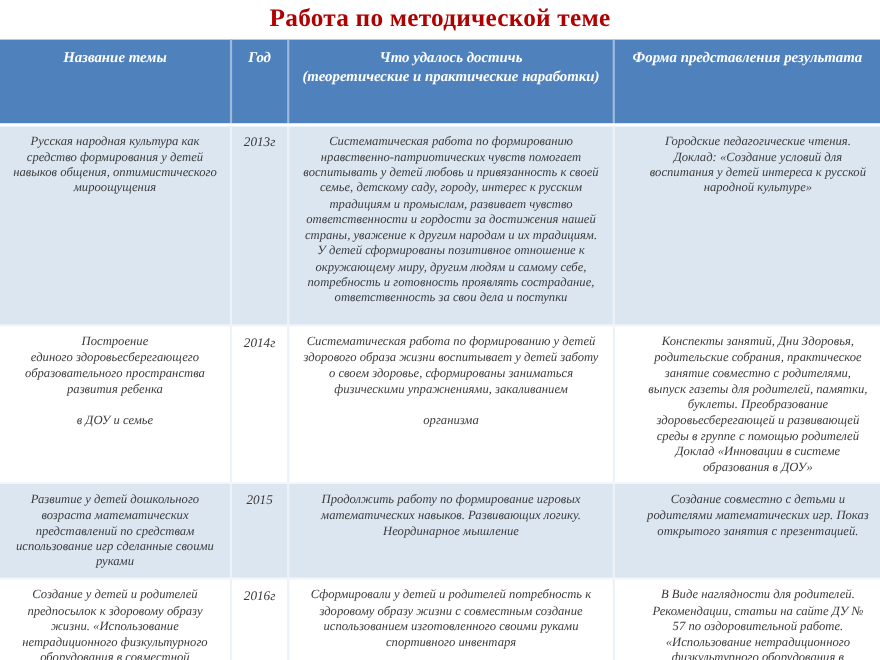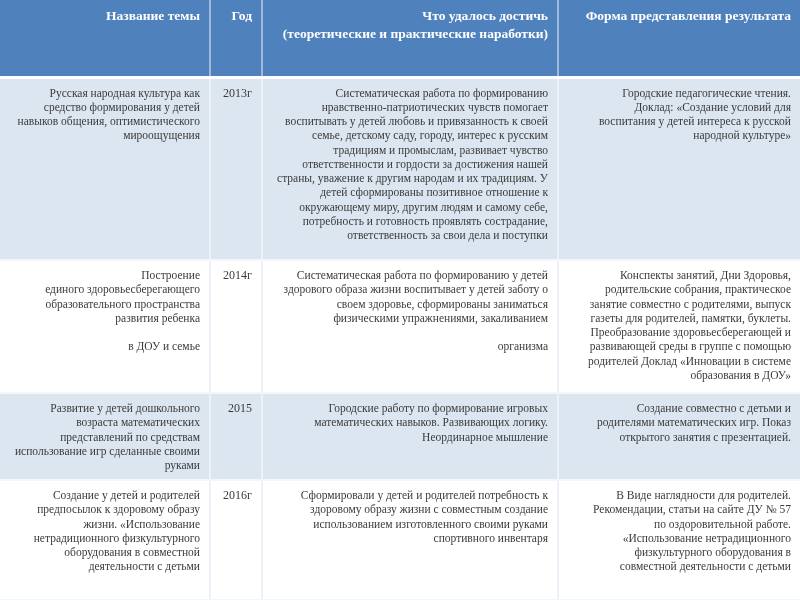--- a/index.html
+++ b/index.html
@@ -30,23 +30,24 @@
     width: 800px;
     table-layout: fixed;
   }
   col.c-topic  { width: 210px; }
   col.c-year   { width: 52px;  }
   col.c-achv   { width: 296px; }
   col.c-result { width: 242px; }
 
   th, td {
     vertical-align: top;
-    text-align: right;
+    text-align: center;
     padding: 7px 9px 6px 9px;
     word-wrap: break-word;
+    font-style: italic;
   }
   thead th {
     background: var(--header-blue, #4F81BD);
     color: #ffffff;
     font-weight: bold;
     font-size: 13.5px;
     line-height: 1.35;
     border-right: 2px solid #9DB9DC;
     border-bottom: 3px solid #ffffff;
     white-space: pre-line;
@@ -71,20 +72,21 @@
   tr.row-1 { height: 183px; margin-top: 27px; }
   tr.row-2 { height: 133px; }
   tr.row-3 { height: 87px;  }
   tr.row-4 { height: 120px; }
 </style>
 </head>
 <body>
 
 <div class="slide">
 
+  <h1 class="slide-title">Работа по методической теме</h1>
 
   <table class="theme-table">
     <colgroup>
       <col class="c-topic">
       <col class="c-year">
       <col class="c-achv">
       <col class="c-result">
     </colgroup>
     <thead>
       <tr class="header-row">
@@ -109,21 +111,21 @@
 в ДОУ и семье</td>
         <td class="cell-year">2014г</td>
         <td class="cell-achievements">Систематическая работа по формированию у детей здорового образа жизни воспитывает у детей заботу о своем здоровье, сформированы заниматься физическими упражнениями, закаливанием
 
 организма</td>
         <td class="cell-result">Конспекты занятий, Дни Здоровья, родительские собрания, практическое занятие совместно с родителями, выпуск газеты для родителей, памятки, буклеты. Преобразование здоровьесберегающей и развивающей среды в группе с помощью родителей Доклад «Инновации в системе образования в ДОУ»</td>
       </tr>
       <tr class="row-3 row-alt">
         <td class="cell-topic">Развитие  у детей дошкольного возраста математических представлений по средствам использование игр сделанные своими руками</td>
         <td class="cell-year">2015</td>
-        <td class="cell-achievements">Городские работу по формирование игровых математических навыков. Развивающих логику. Неординарное мышление</td>
+        <td class="cell-achievements">Продолжить работу по формирование игровых математических навыков. Развивающих логику. Неординарное мышление</td>
         <td class="cell-result">Создание совместно с детьми и родителями математических игр. Показ открытого занятия с презентацией.</td>
       </tr>
       <tr class="row-4 row-pale">
         <td class="cell-topic">Создание у детей и родителей предпосылок к здоровому образу жизни. «Использование нетрадиционного физкультурного оборудования в совместной деятельности с детьми</td>
         <td class="cell-year">2016г</td>
         <td class="cell-achievements">Сформировали у детей и родителей потребность к здоровому образу жизни  с совместным создание использованием изготовленного своими руками спортивного инвентаря</td>
         <td class="cell-result">В Виде наглядности для родителей. Рекомендации, статьи на сайте ДУ № 57 по оздоровительной работе. «Использование нетрадиционного физкультурного оборудования в совместной деятельности с детьми</td>
       </tr>
     </tbody>
   </table>

